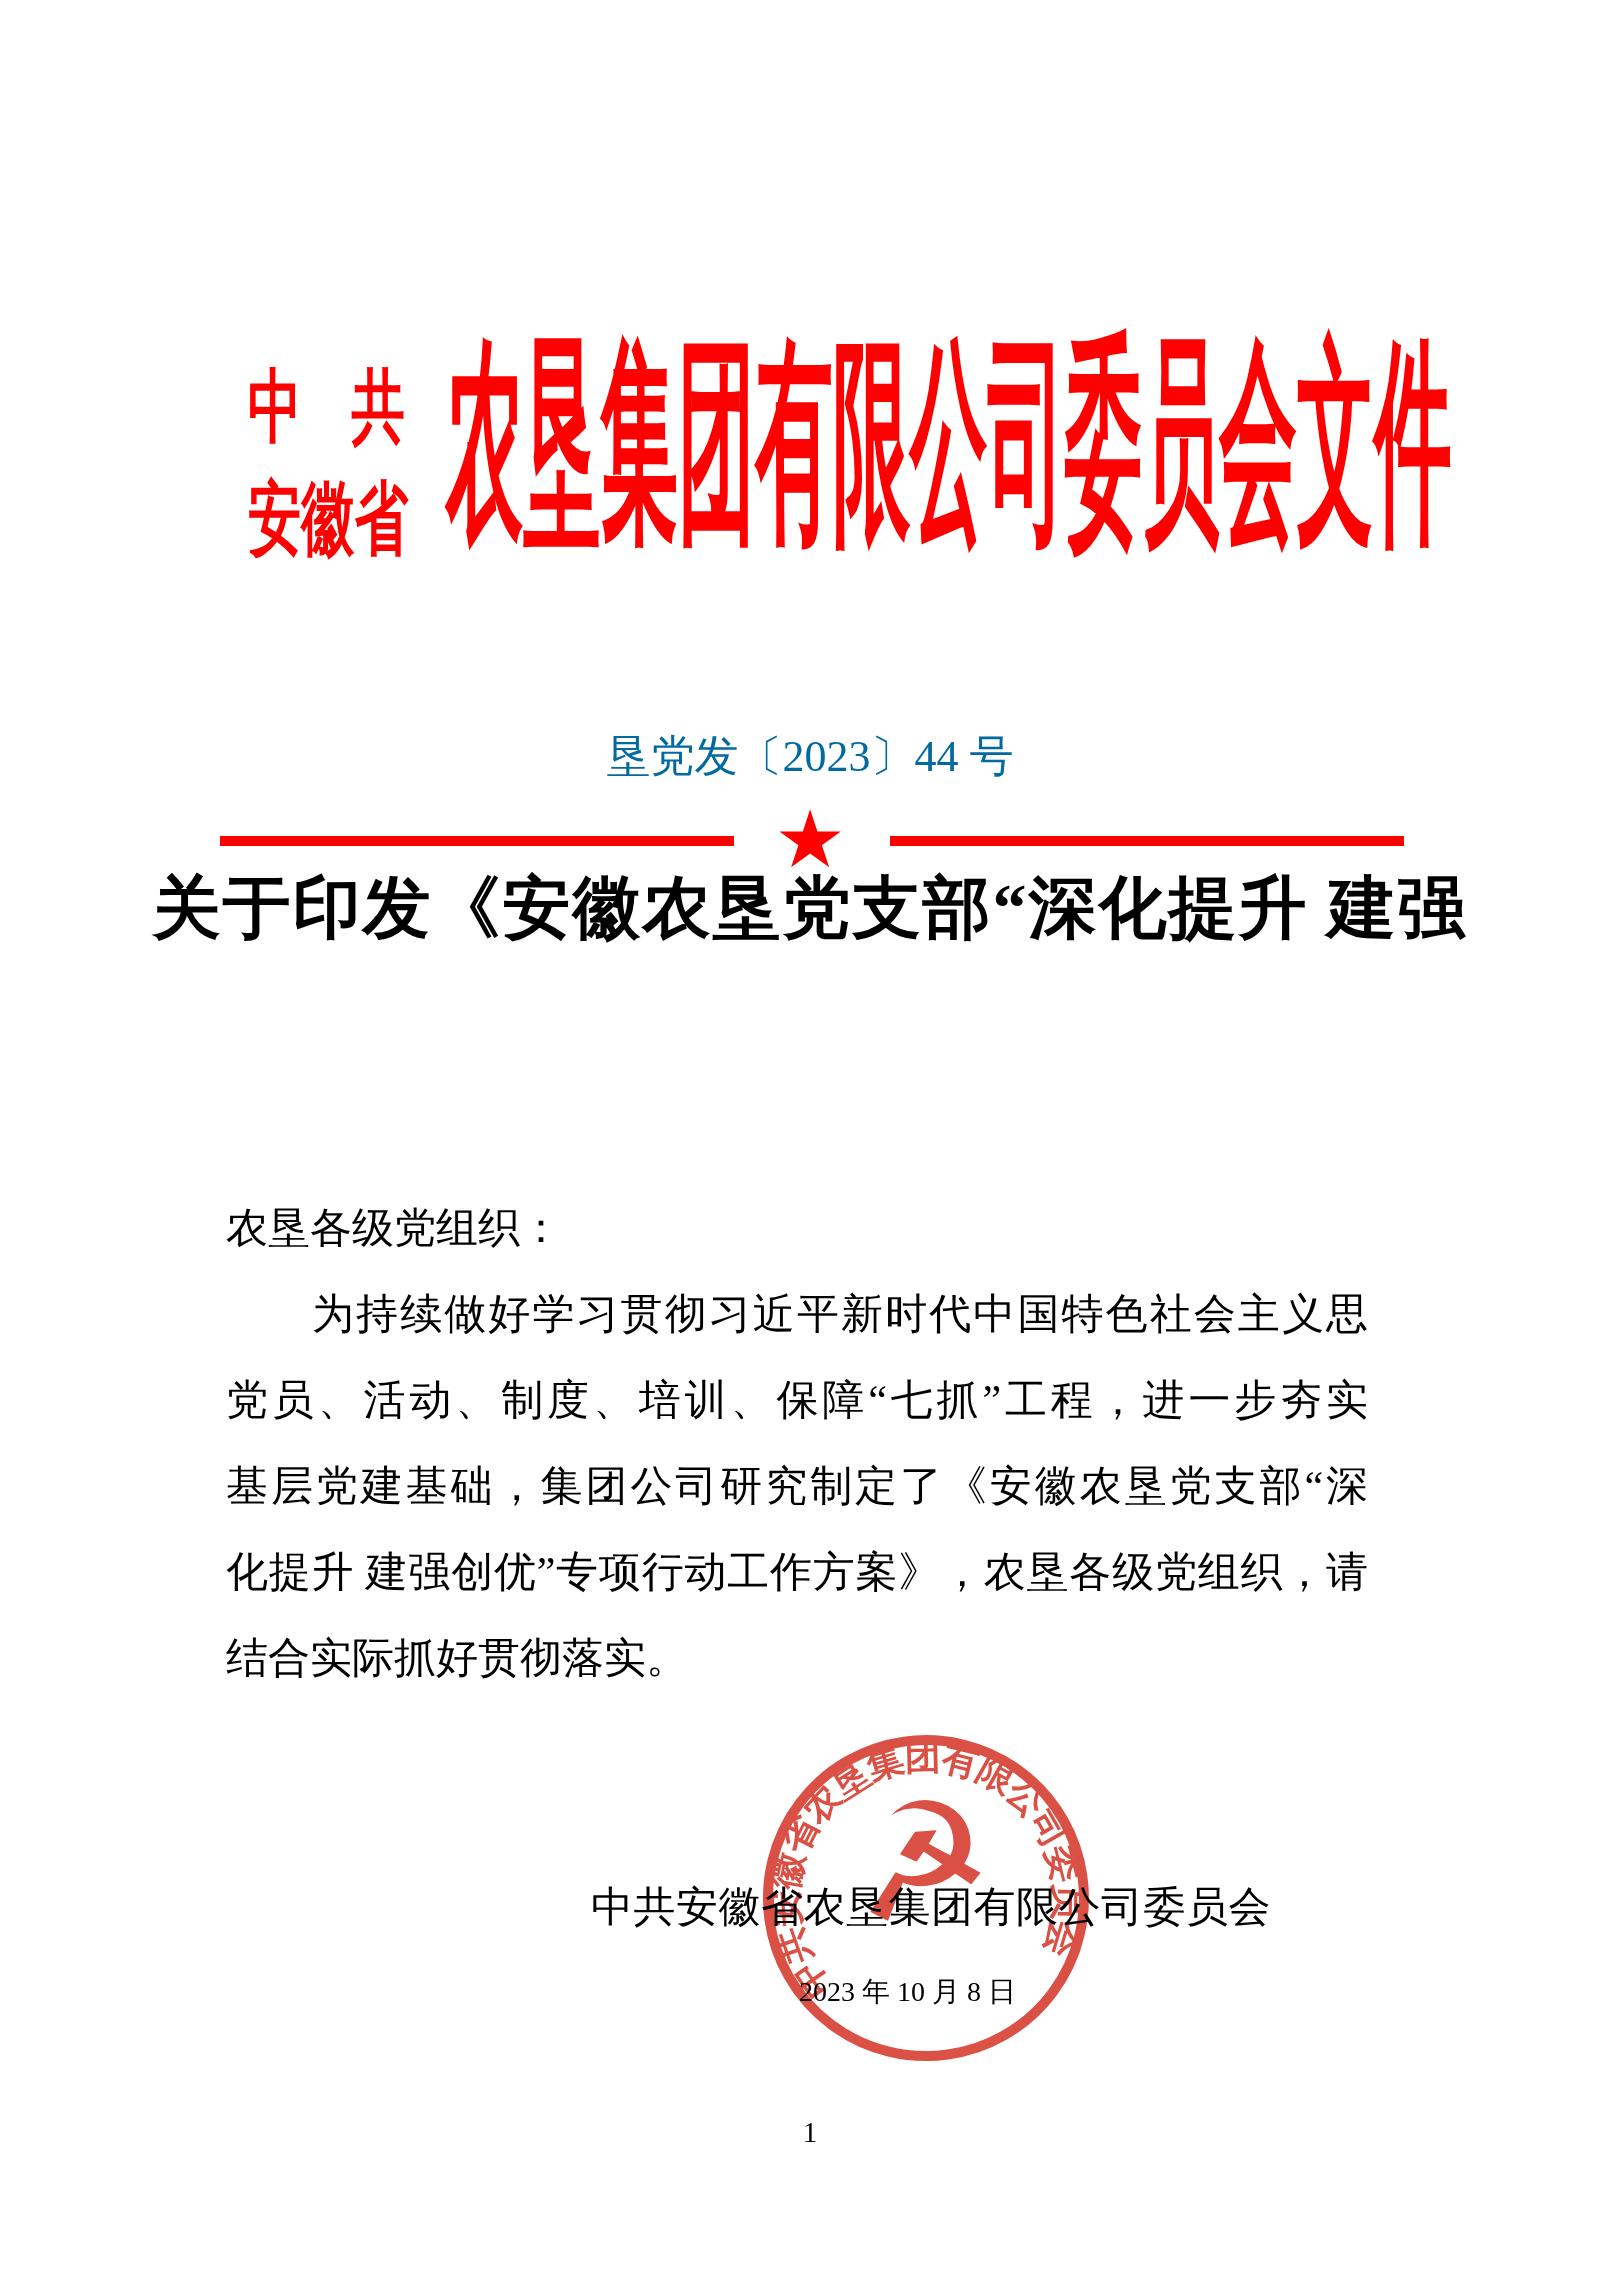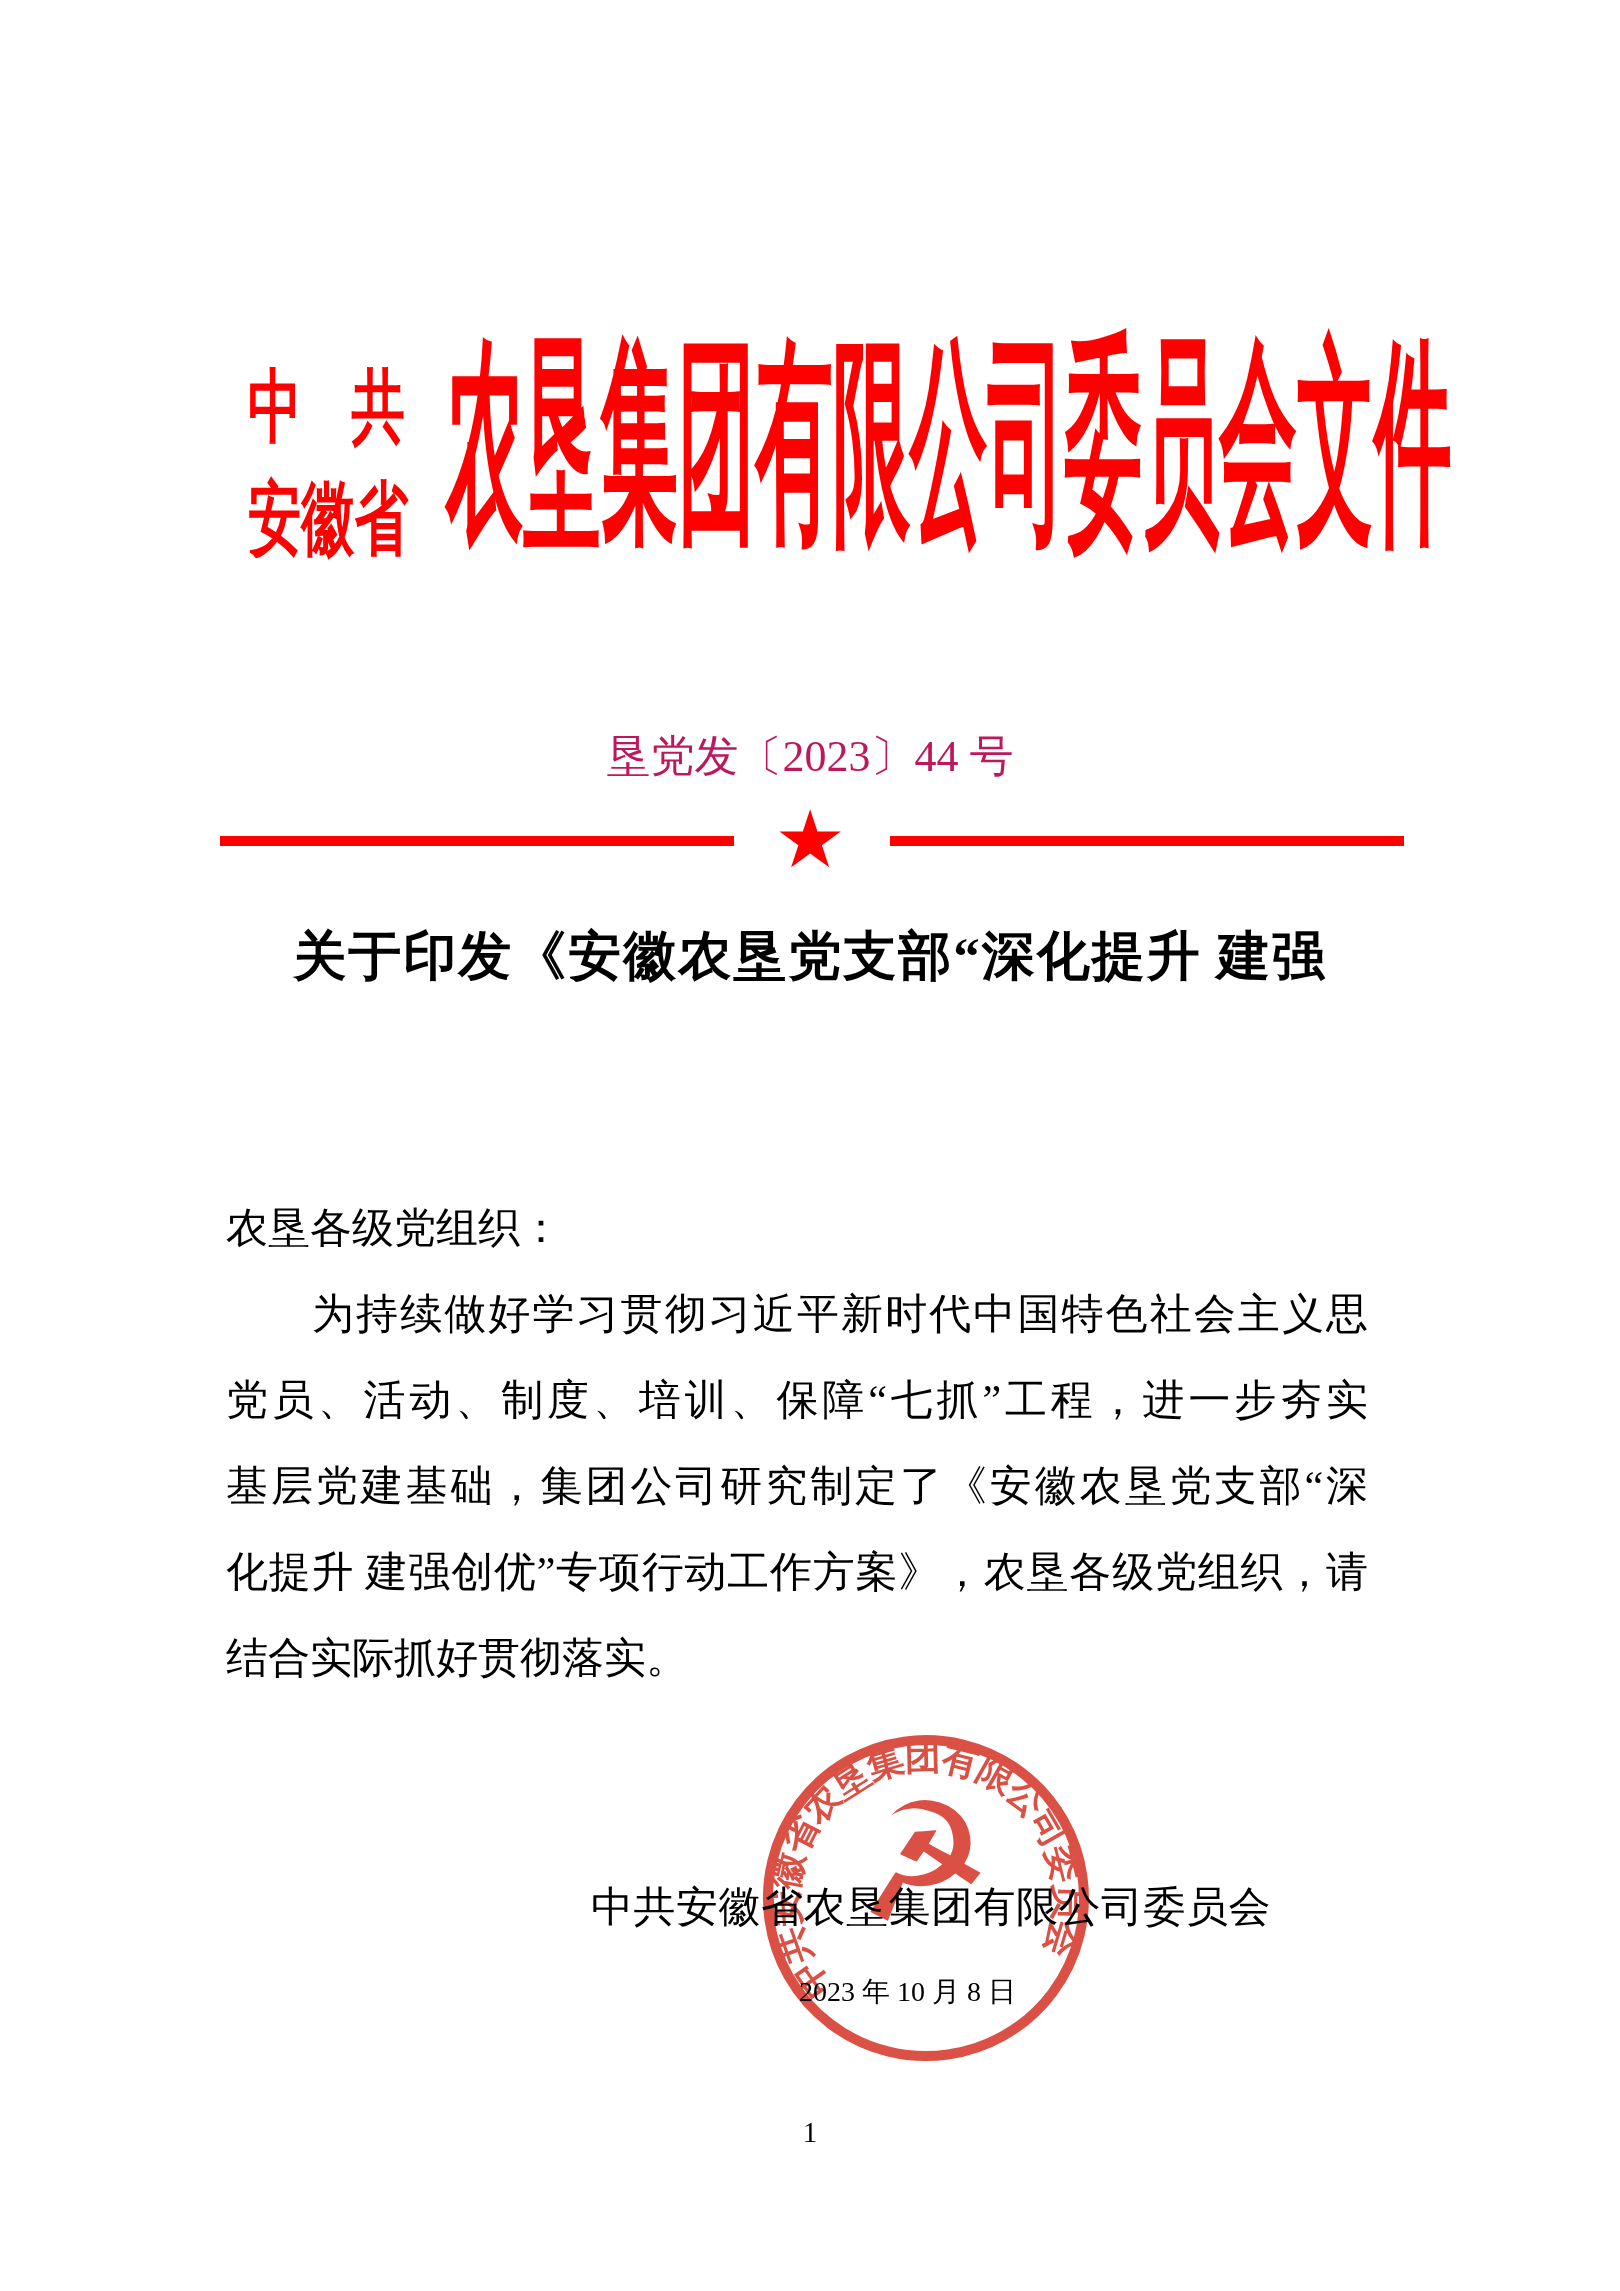--- a/index.html
+++ b/index.html
@@ -21,35 +21,35 @@
   .header-left .row1{display:flex;justify-content:space-between;font-size:80px;line-height:112px;}
   .header-left .row2{font-size:80px;line-height:112px;white-space:nowrap;}
   .header-main{
     position:absolute;left:446px;top:333px;
     font-size:221px;line-height:221px;font-weight:bold;color:#ff0000;
     transform:scaleX(0.35);transform-origin:left top;white-space:nowrap;
   }
   
   .doc-number{
     position:absolute;left:0;top:727px;width:1620px;
-    text-align:center;font-size:44px;line-height:59px;color:#be185d;
+    text-align:center;font-size:44px;line-height:59px;color:#0369a1;
   }
   
   .divider-line{position:absolute;top:836px;height:9.8px;background:#ff0000;}
   .divider-line.left{left:220px;width:514px;}
   .divider-line.right{left:890px;width:514px;}
   .divider-star{
     position:absolute;left:0;top:796px;width:1620px;text-align:center;
     color:#ff0000;font-size:80px;line-height:88px;
     font-family:"DejaVu Sans",sans-serif;
   }
   
   .title{
-    position:absolute;left:0;top:916px;width:1620px;text-align:center;
-    font-weight:bold;font-size:53px;line-height:80px;letter-spacing:2px;
+    position:absolute;left:0;top:868px;width:1620px;text-align:center;
+    font-weight:bold;font-size:68px;line-height:80px;letter-spacing:2px;
   }
   
   .body-text{position:absolute;left:226px;top:1185px;width:1142px;font-size:42px;}
   .body-text .line{height:86px;line-height:86px;}
   .body-text .just{text-align:justify;text-align-last:justify;}
   .body-text .indent{padding-left:86px;}
   
   .seal{
     position:absolute;left:763px;top:1735px;width:327px;height:327px;
     z-index:1;opacity:0.88;transform:rotate(-8deg);

